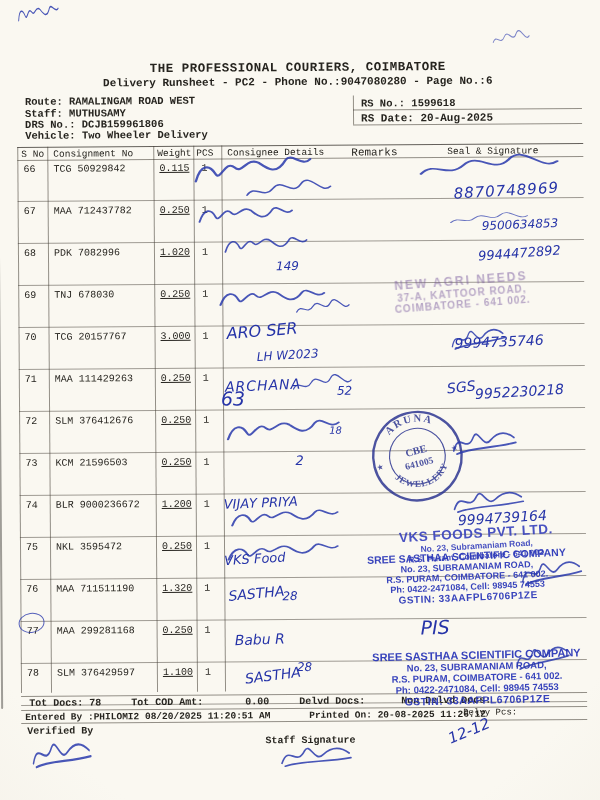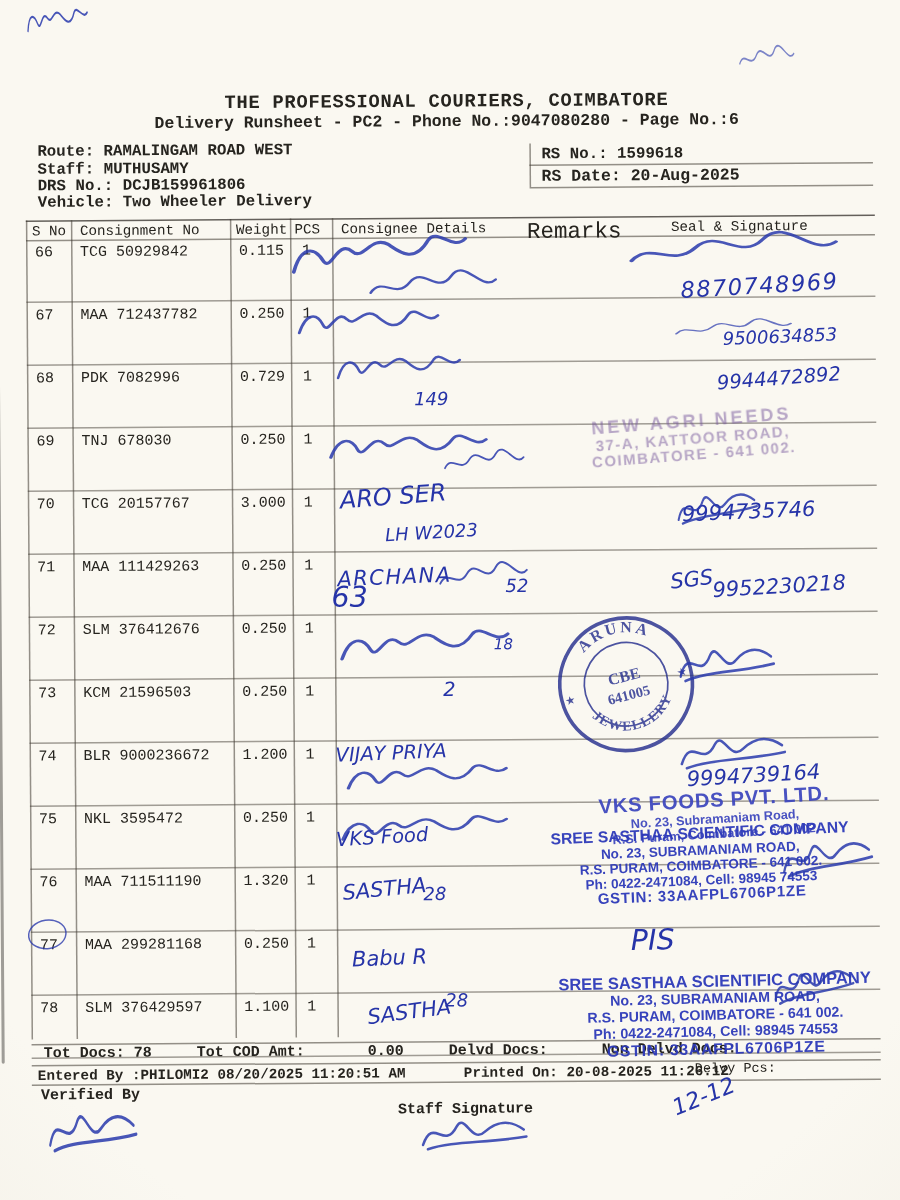--- a/index.html
+++ b/index.html
@@ -8,21 +8,21 @@
   .sheet{position:absolute;left:-3px;top:-3px;right:-3px;bottom:-3px;
     background:radial-gradient(120% 120% at 50% 40%, #faf8f1 55%, #ece7dc 100%);
     transform:rotate(-0.4deg);}
   .mono{font-family:"Liberation Mono","DejaVu Sans Mono",monospace;}
   .t{position:absolute;white-space:pre;color:#26241f;z-index:2;}
   .ln{position:absolute;background:rgba(62,56,48,.55);z-index:1;}
   .rows{position:absolute;left:22px;top:161px;width:566px;z-index:1;}
   .trow{position:relative;height:41px;border-bottom:1px solid rgba(70,64,56,.5);}
   .trow span{position:absolute;top:4px;white-space:pre;color:#26241f;
     font-family:"Liberation Mono","DejaVu Sans Mono",monospace;font-size:10px;}
-  .c-sno{left:6px;} .c-con{left:36px;} .c-wt{left:142px;} .c-pcs{left:184px;}
+  .c-sno{left:6px;} .c-con{left:36px;} .c-wt{left:142px;text-decoration:underline;} .c-pcs{left:184px;}
   .hw{position:absolute;font-family:"DejaVu Sans",sans-serif;font-style:italic;
     color:#2634a8;white-space:pre;z-index:4;}
   .scrib{position:absolute;color:#2a3aad;opacity:.85;z-index:4;}
   .stamp{position:absolute;text-align:center;z-index:3;
     font-family:"Liberation Sans",sans-serif;font-weight:bold;}
   .purple{color:rgba(118,86,156,.5);filter:blur(.5px);}
   .pl1{font-size:12px;letter-spacing:2px;}
   .pl2{font-size:10px;letter-spacing:1px;}
   .vks{color:rgba(58,67,189,.92);}
   .vl1{font-size:13.5px;letter-spacing:.5px;}
@@ -76,40 +76,40 @@
   <div class="ln" style="left:52px;top:148px;width:1px;height:546px;"></div>
   <div class="ln" style="left:158px;top:148px;width:1px;height:546px;"></div>
   <div class="ln" style="left:198px;top:148px;width:1px;height:546px;"></div>
   <div class="ln" style="left:226px;top:148px;width:1px;height:546px;"></div>
 
   <div class="t mono" style="left:26px;top:150px;font-size:9.5px;">S No</div>
   <div class="t mono" style="left:58px;top:150px;font-size:9.5px;">Consignment No</div>
   <div class="t mono" style="left:162px;top:150px;font-size:9.5px;">Weight</div>
   <div class="t mono" style="left:201px;top:150px;font-size:9.5px;text-align:right;">PCS</div>
   <div class="t mono" style="left:232px;top:150px;font-size:9.5px;">Consignee Details</div>
-  <div class="t mono" style="left:356px;top:150px;font-size:15px;">Remarks</div>
+  <div class="t mono" style="left:356px;top:150px;font-size:11px;">Remarks</div>
   <div class="t mono" style="left:452px;top:150px;font-size:9.5px;">Seal &amp; Signature</div>
 
   <div class="rows">
     <div class="trow">
       <span class="c-sno">66</span>
       <span class="c-con">TCG 50929842</span>
       <span class="c-wt">0.115</span>
       <span class="c-pcs">1</span>
     </div>
     <div class="trow">
       <span class="c-sno">67</span>
       <span class="c-con">MAA 712437782</span>
       <span class="c-wt">0.250</span>
       <span class="c-pcs">1</span>
     </div>
     <div class="trow">
       <span class="c-sno">68</span>
       <span class="c-con">PDK 7082996</span>
-      <span class="c-wt">0.729</span>
+      <span class="c-wt">1.020</span>
       <span class="c-pcs">1</span>
     </div>
     <div class="trow">
       <span class="c-sno">69</span>
       <span class="c-con">TNJ 678030</span>
       <span class="c-wt">0.250</span>
       <span class="c-pcs">1</span>
     </div>
     <div class="trow">
       <span class="c-sno">70</span>

